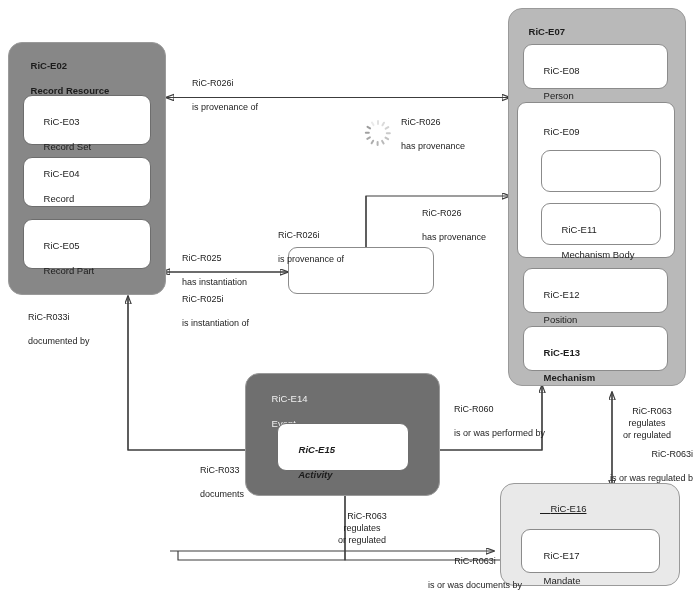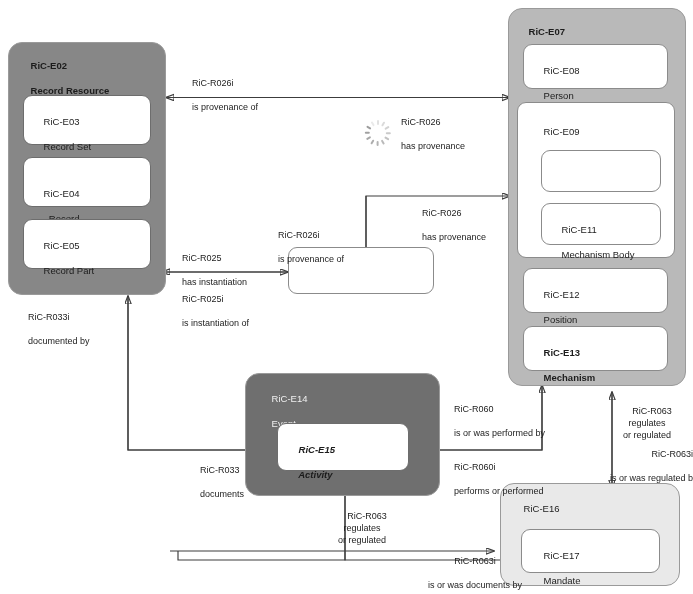--- a/index.html
+++ b/index.html
@@ -120,21 +120,21 @@
     <span>Record Resource</span>
   </div>
 
   <div class="box leaf" style="left:23px;top:95px;width:128px;height:50px;"></div>
   <div class="boxlabel" style="left:33px;top:104px;">
     <span>RiC-E03</span><br>
     <span>Record Set</span>
   </div>
 
   <div class="box leaf" style="left:23px;top:157px;width:128px;height:50px;"></div>
-  <div class="boxlabel" style="left:33px;top:176px;text-align:right;">
+  <div class="boxlabel" style="left:33px;top:156px;">
     <span>RiC-E04</span><br>
     <span>Record</span>
   </div>
 
   <div class="box leaf" style="left:23px;top:219px;width:128px;height:50px;"></div>
   <div class="boxlabel" style="left:33px;top:228px;">
     <span>RiC-E05</span><br>
     <span>Record Part</span>
   </div>
 
@@ -184,21 +184,21 @@
     <span>Event</span>
   </div>
 
   <div class="box leaf" style="left:277px;top:423px;width:132px;height:48px;"></div>
   <div class="boxlabel b" style="left:288px;top:432px;font-style:italic;">
     <span>RiC-E15</span><br>
     <span>Activity</span>
   </div>
 
   <div class="box grp e16" style="left:500px;top:483px;width:180px;height:103px;"></div>
-  <div class="boxlabel" style="left:513px;top:491px;">
+  <div class="boxlabel" style="left:540px;top:491px;text-decoration:underline;">
     <span>RiC-E16</span><br>
     <span>Rule</span>
   </div>
 
   <div class="box leaf soft" style="left:521px;top:529px;width:139px;height:44px;"></div>
   <div class="boxlabel" style="left:533px;top:538px;">
     <span>RiC-E17</span><br>
     <span>Mandate</span>
   </div>
 
@@ -255,24 +255,20 @@
   <div class="edge" style="left:190px;top:453px;">
     <span>RiC-R033</span><br>
     <span>documents</span>
   </div>
 
   <div class="edge" style="left:444px;top:392px;">
     <span>RiC-R060</span><br>
     <span>is or was performed by</span>
   </div>
 
-  <div class="edge" style="left:444px;top:450px;">
-    <span>RiC-R060i</span><br>
-    <span>performs or performed</span>
-  </div>
 
   <div class="edge c" style="left:604px;top:394px;width:86px;text-align:center;">
     <span>RiC-R063</span><br><span style="white-space:pre-line;">regulates
 or regulated</span>
   </div>
 
   <div class="edge r" style="left:541px;top:437px;width:152px;">
     <span>RiC-R063i</span><br>
     <span>is or was regulated b</span>
   </div>

